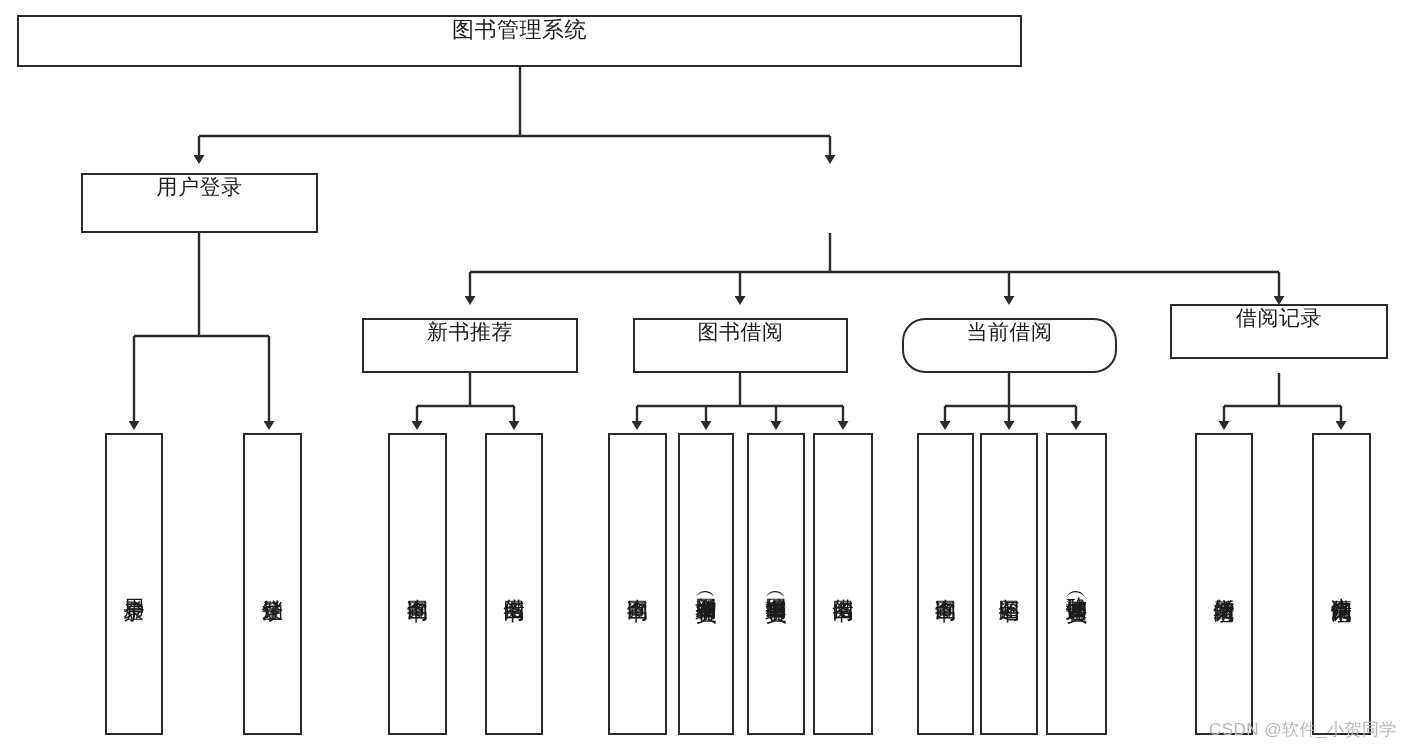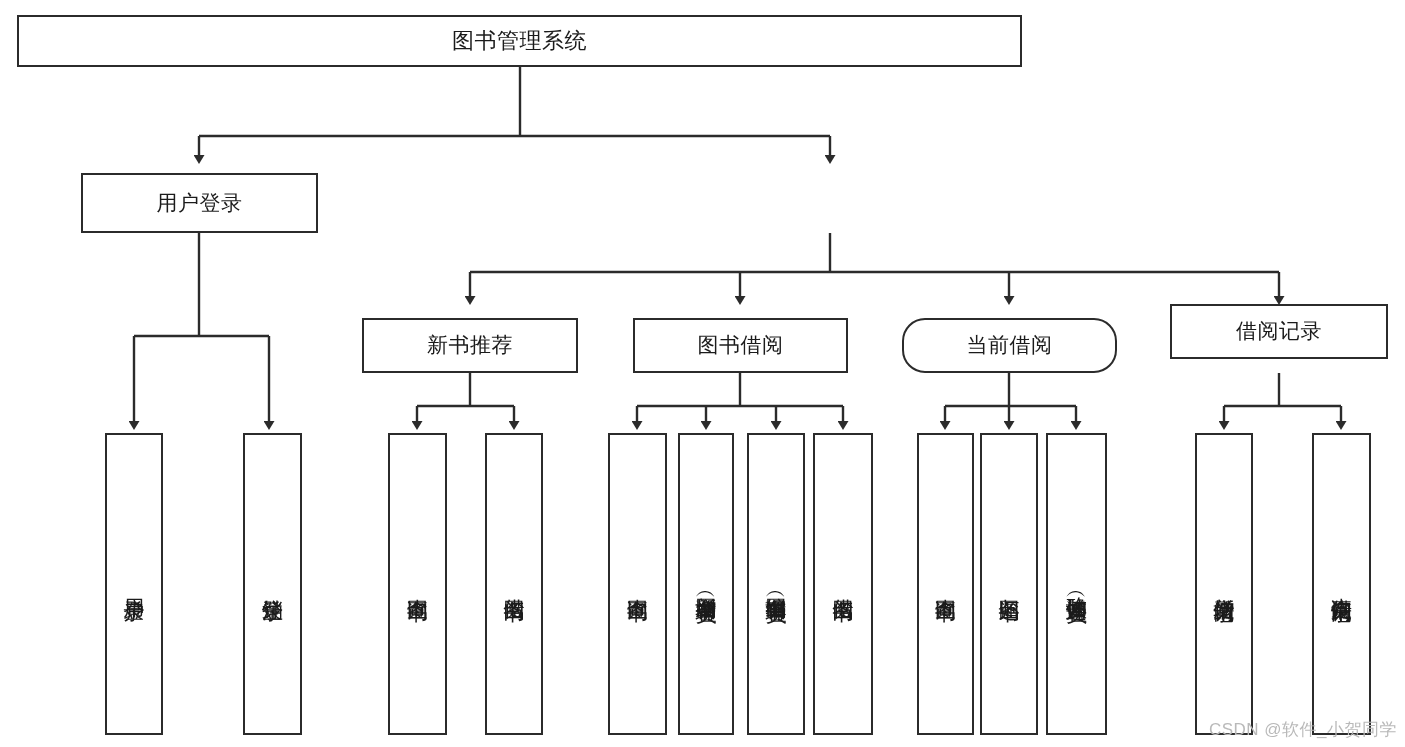--- a/index.html
+++ b/index.html
@@ -25,21 +25,20 @@
     width: 1405px;
     height: 747px;
     pointer-events: none;
   }
   .node {
     position: absolute;
     box-sizing: border-box;
     border: 2px solid #2b2b2b;
     background: #ffffff;
     display: flex;
-    align-items: center;
     justify-content: center;
     color: #1b1b1b;
   }
   .node .label {
     font-size: 21px;
     line-height: 1.18;
     letter-spacing: 0.5px;
     white-space: nowrap;
   }
   .node.root .label { font-size: 22px; }

